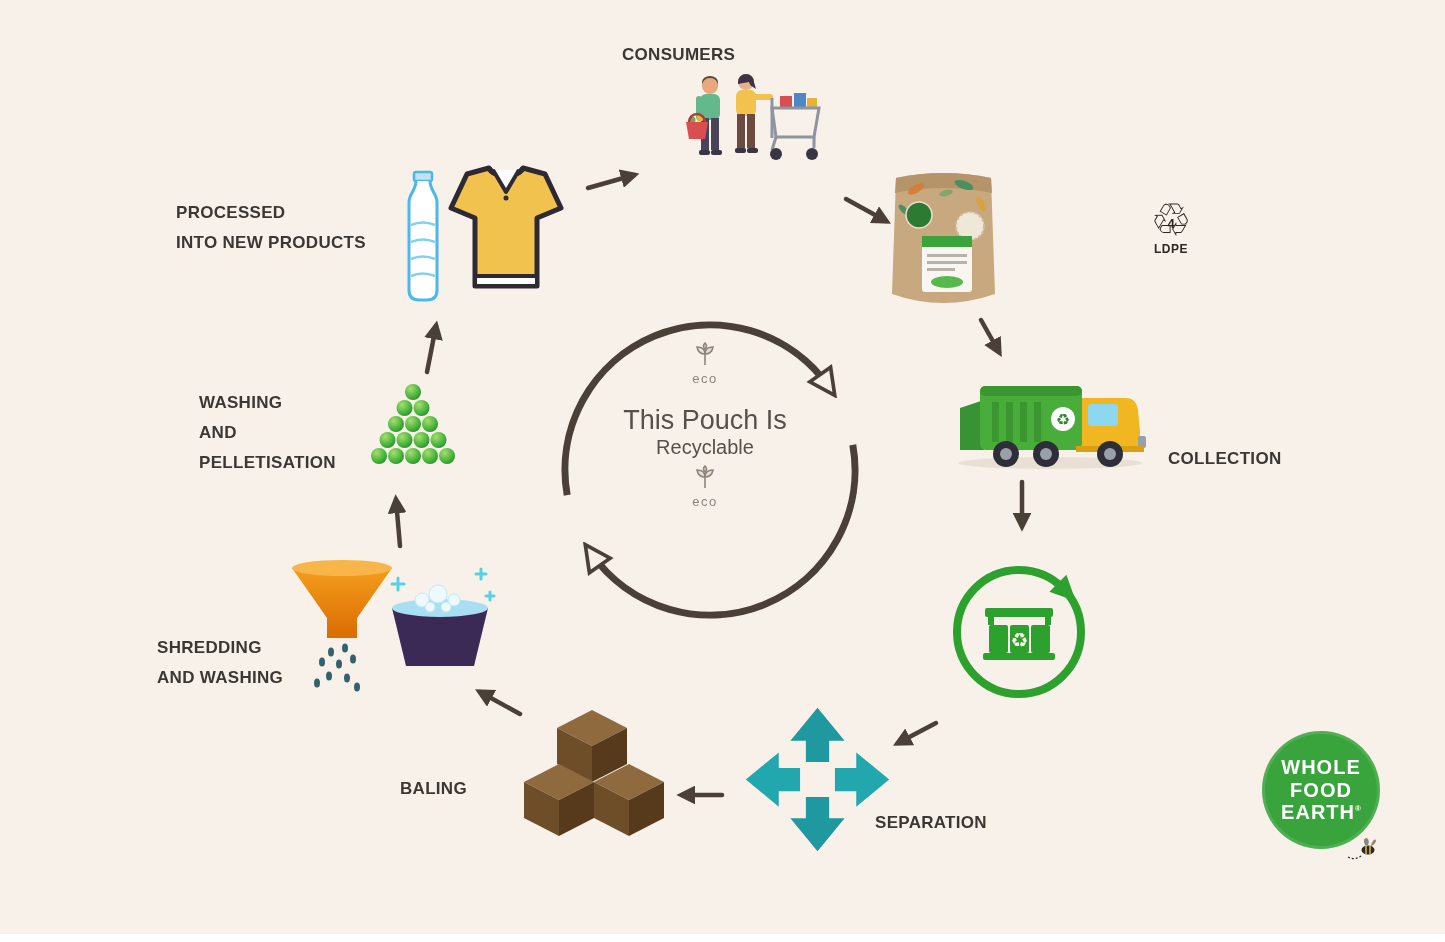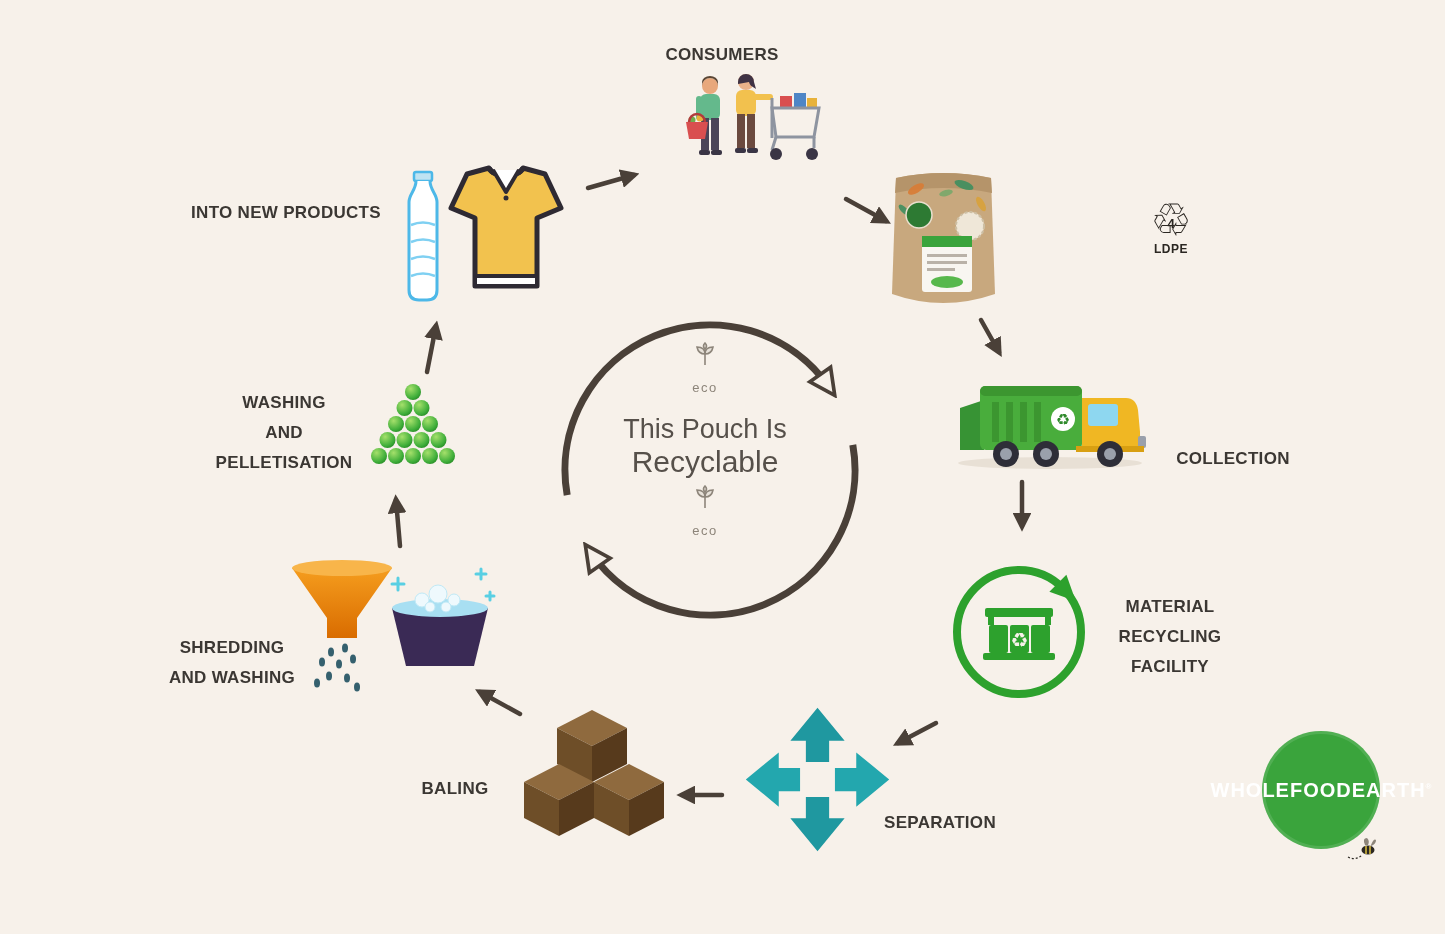--- a/index.html
+++ b/index.html
@@ -2,43 +2,43 @@
 <html><head>
 <meta charset="utf-8">
 <style>
   * { margin:0; padding:0; box-sizing:border-box; }
   html,body { width:1445px; height:942px; }
   body { font-family:"Liberation Sans",sans-serif; background:#e9e4de; }
   .canvas { position:relative; width:1445px; height:942px; background:#f7f1ea; overflow:hidden; }
   .abs { position:absolute; }
   .step-label {
     font-weight:bold; font-size:17px; color:#3b3733;
-    text-align:center; line-height:30px; letter-spacing:0.3px;
+    line-height:30px; letter-spacing:0.3px;
   }
   .center-text {
     display:flex; flex-direction:column; align-items:center;
     text-align:center; color:#56504a;
   }
-  .eco-block { display:flex; flex-direction:column; align-items:center; gap:14px; margin:4px 0; }
+  .eco-block { display:flex; flex-direction:column; align-items:center; gap:5px; margin:4px 0; }
   .eco-word { font-size:13px; color:#8d857a; letter-spacing:1.5px; }
   .center-line1 { font-size:27px; margin-top:15px; }
-  .center-line2 { font-size:30px; margin-bottom:2px; }
+  .center-line2 { font-size:20px; margin-bottom:2px; }
   .pct { font-size:48px; font-weight:bold; letter-spacing:2px; margin:6px 0 8px 0; }
   .pct-dark { color:#4b463f; }
   .pct-green { color:#2da12d; }
   .ldpe { width:54px; text-align:center; color:#2b2722; }
   .ldpe-tri { position:relative; font-family:"DejaVu Sans",sans-serif; font-size:46px; line-height:48px; }
   .ldpe-num {
     position:absolute; left:50%; top:58%; transform:translate(-50%,-50%);
     font-family:"Liberation Sans",sans-serif; font-size:13px; font-weight:bold;
   }
   .ldpe-code { font-size:12px; font-weight:bold; letter-spacing:0.5px; margin-top:-2px; }
   .logo-circle {
     width:118px; height:118px; border-radius:50%; background:#3aa43c;
-    display:flex; flex-direction:row; align-items:center; justify-content:center;
+    display:flex; flex-direction:column; align-items:center; justify-content:center;
     color:#ffffff; font-weight:bold; font-size:20px; line-height:1.12; letter-spacing:1px;
     box-shadow: inset 0 0 0 3px rgba(255,255,255,0.12);
   }
   .logo-reg { font-size:8px; vertical-align:super; letter-spacing:0; }
   .bottom-strip { left:0; top:934px; width:1445px; height:8px; background:#ffffff; }
 </style>
 </head>
 <body>
 
 <div class="canvas">
@@ -196,25 +196,20 @@
       <rect x="43" y="56" width="68" height="9" rx="2"></rect>
       <rect x="46" y="65" width="6" height="8"></rect>
       <rect x="103" y="65" width="6" height="8"></rect>
       <rect x="47" y="73" width="19" height="28" rx="2"></rect>
       <rect x="68" y="73" width="19" height="28" rx="2"></rect>
       <rect x="89" y="73" width="19" height="28" rx="2"></rect>
       <rect x="41" y="101" width="72" height="7" rx="2"></rect>
     </g>
     <text x="77.5" y="95" font-size="20" text-anchor="middle" fill="#f7f1ea" font-family="DejaVu Sans, sans-serif">♻</text>
   </svg>
-  <div class="abs step-label" style="left:1110px;top:592px;width:120px">
-    <div>MATERIAL</div>
-    <div>RECYCLING</div>
-    <div>FACILITY</div>
-  </div>
 
   <svg class="abs" style="left:740px;top:702px" width="155" height="155" viewBox="0 0 160 160">
     <g fill="#1f98a0">
       <path id="sep-arrow" d="M80,6 L108,40 L92,40 L92,62 L68,62 L68,40 L52,40 z"></path>
       <use href="#sep-arrow" transform="rotate(90 80 80)" fill="#23a7ae"></use>
       <use href="#sep-arrow" transform="rotate(180 80 80)"></use>
       <use href="#sep-arrow" transform="rotate(270 80 80)" fill="#23a7ae"></use>
     </g>
   </svg>
   <div class="abs step-label" style="left:875px;top:808px;width:130px">SEPARATION</div>
@@ -323,20 +318,21 @@
     </g>
   </svg>
   <svg class="abs" style="left:445px;top:158px" width="122" height="148" viewBox="0 0 122 148">
     <path d="M44,10 L22,16 L6,50 L30,60 L30,128 L92,128 L92,60 L116,50 L100,16 L78,10 C74,20 48,20 44,10 z" fill="#f2c24e" stroke="#2e2a33" stroke-width="5" stroke-linejoin="round"></path>
     <path d="M44,10 C48,20 74,20 78,10" fill="none" stroke="#2e2a33" stroke-width="5"></path>
     <path d="M48,12 L61,34 L74,12" fill="#ffffff" stroke="#2e2a33" stroke-width="4" stroke-linejoin="round"></path>
     <circle cx="61" cy="40" r="2.5" fill="#2e2a33"></circle>
     <rect x="30" y="118" width="62" height="10" fill="#ffffff" stroke="#2e2a33" stroke-width="4"></rect>
   </svg>
   <div class="abs step-label" style="left:176px;top:198px;width:220px">
+    <div>PROCESSED</div>
     <div>INTO NEW PRODUCTS</div>
   </div>
 
   <div class="abs" style="left:1262px;top:731px">
     <div class="logo-circle">
       <div>WHOLE</div>
       <div>FOOD</div>
       <div><span>EARTH</span><span class="logo-reg">®</span></div>
     </div>
     <svg class="abs" style="left:84px;top:104px" width="34" height="26" viewBox="0 0 34 26">

